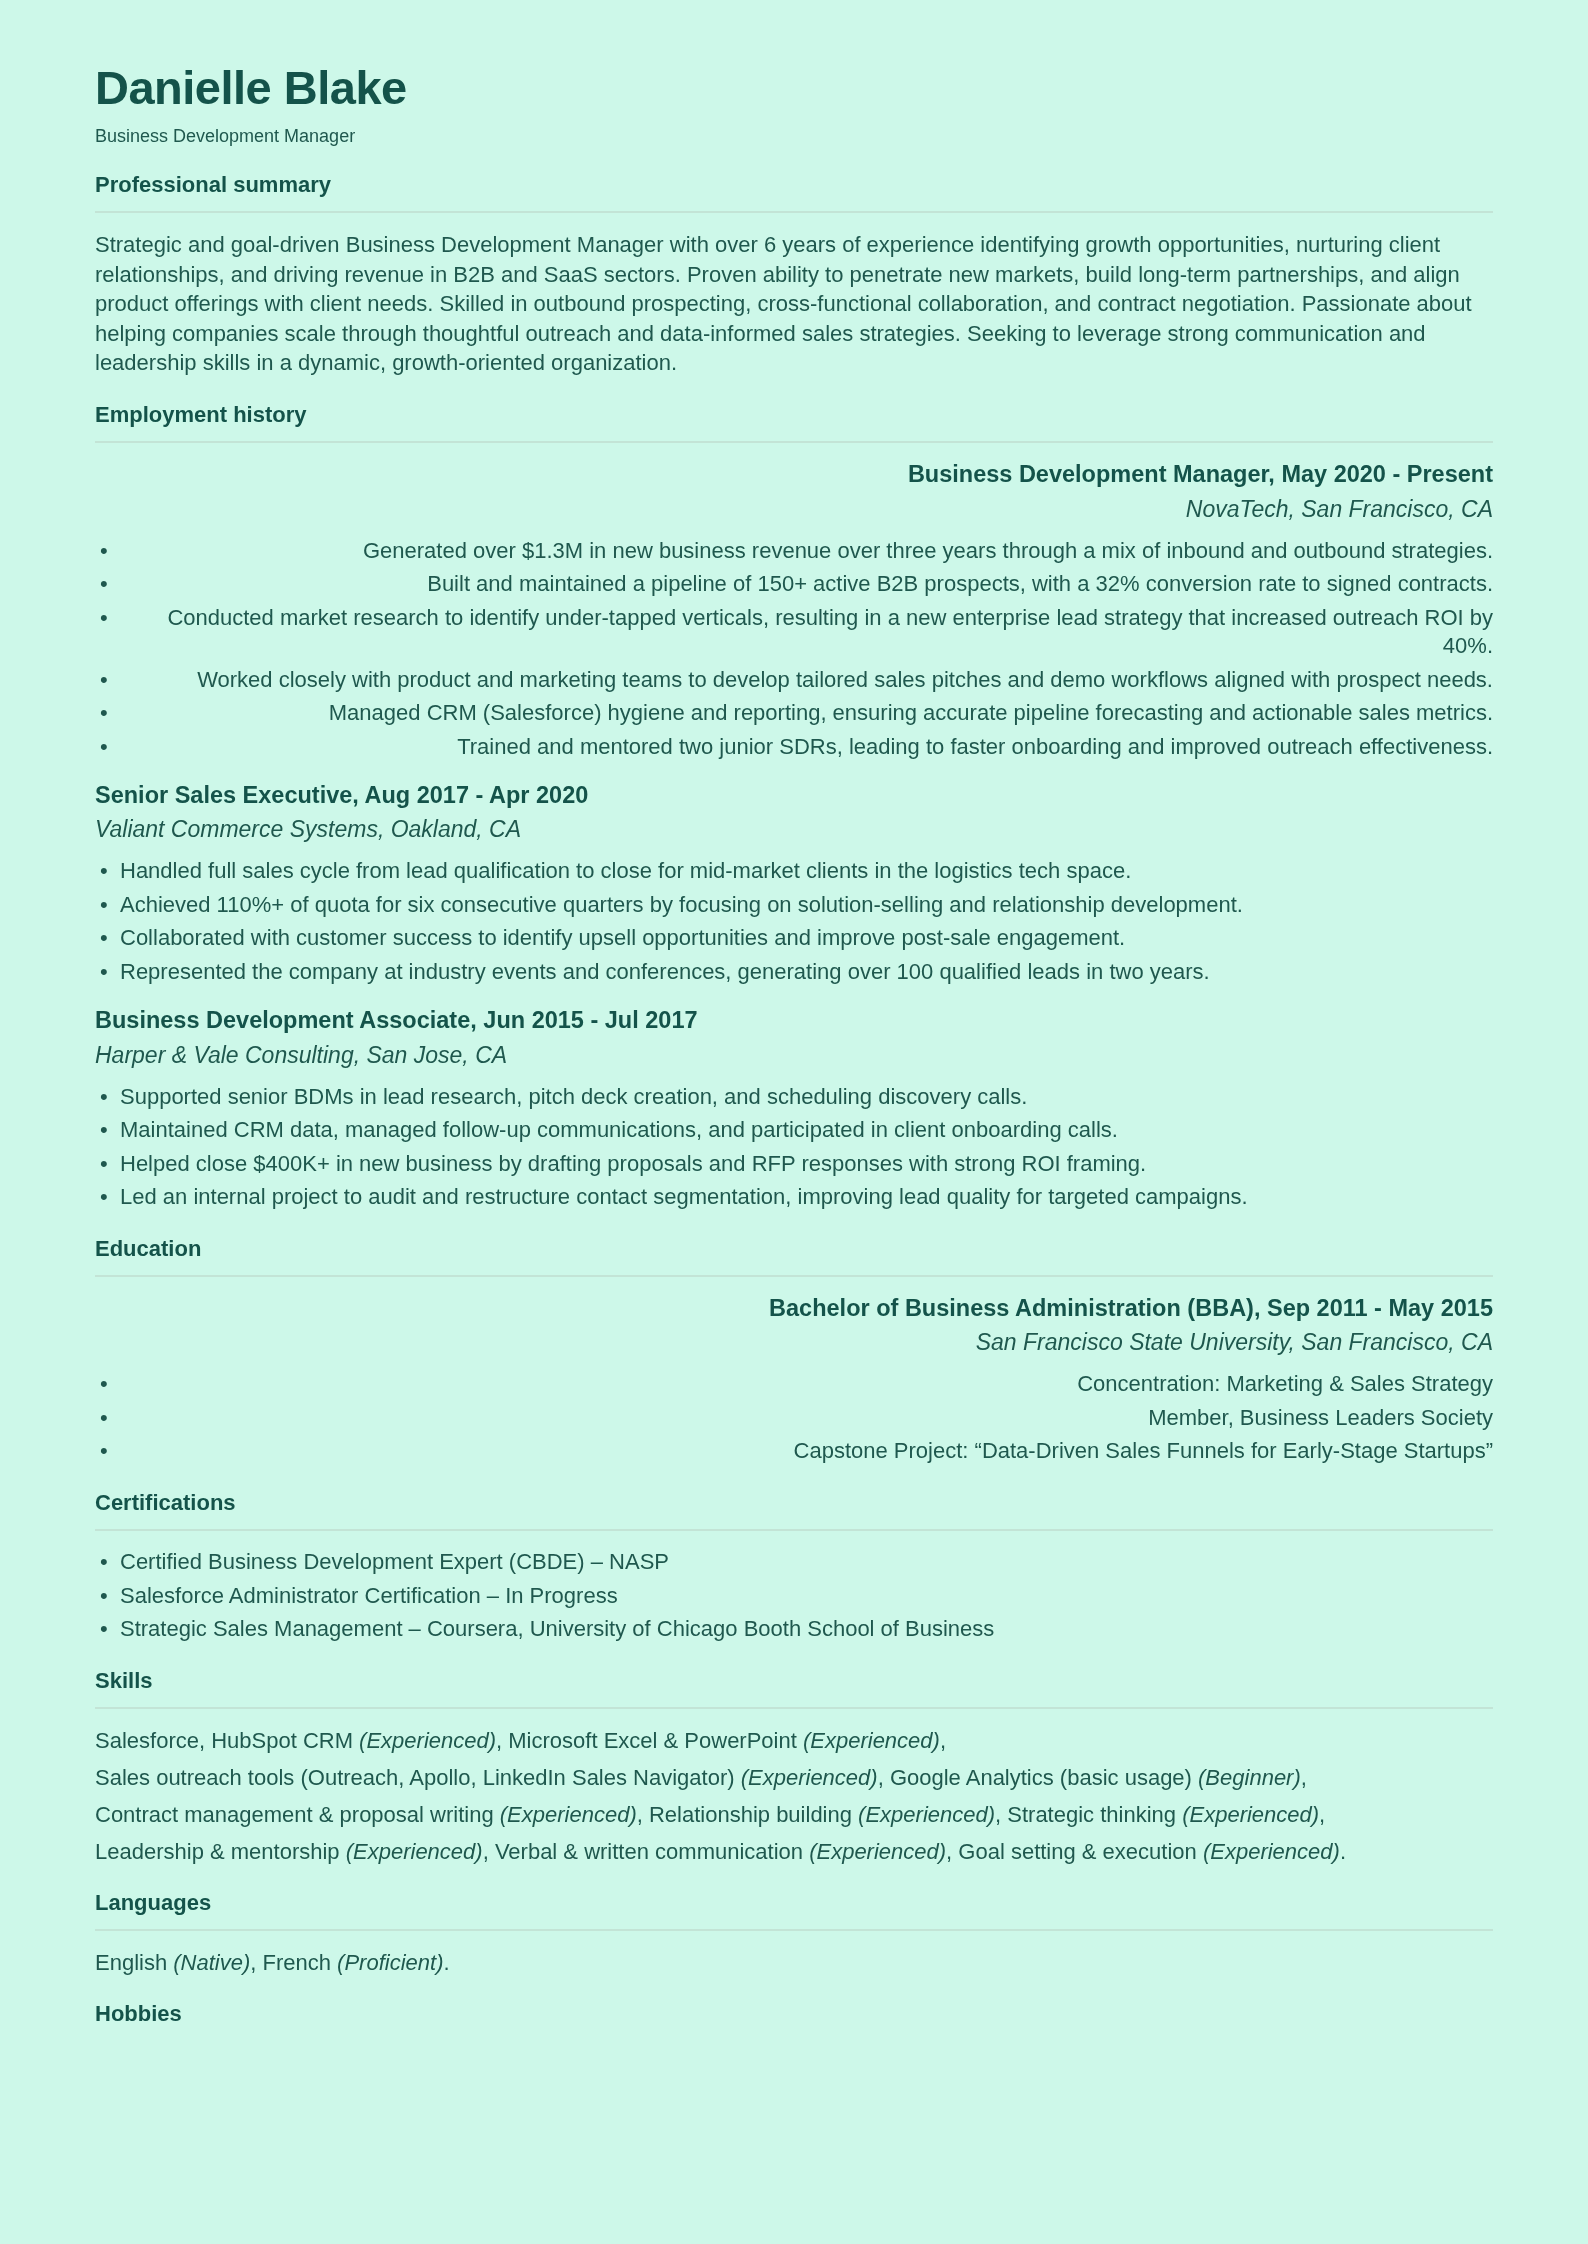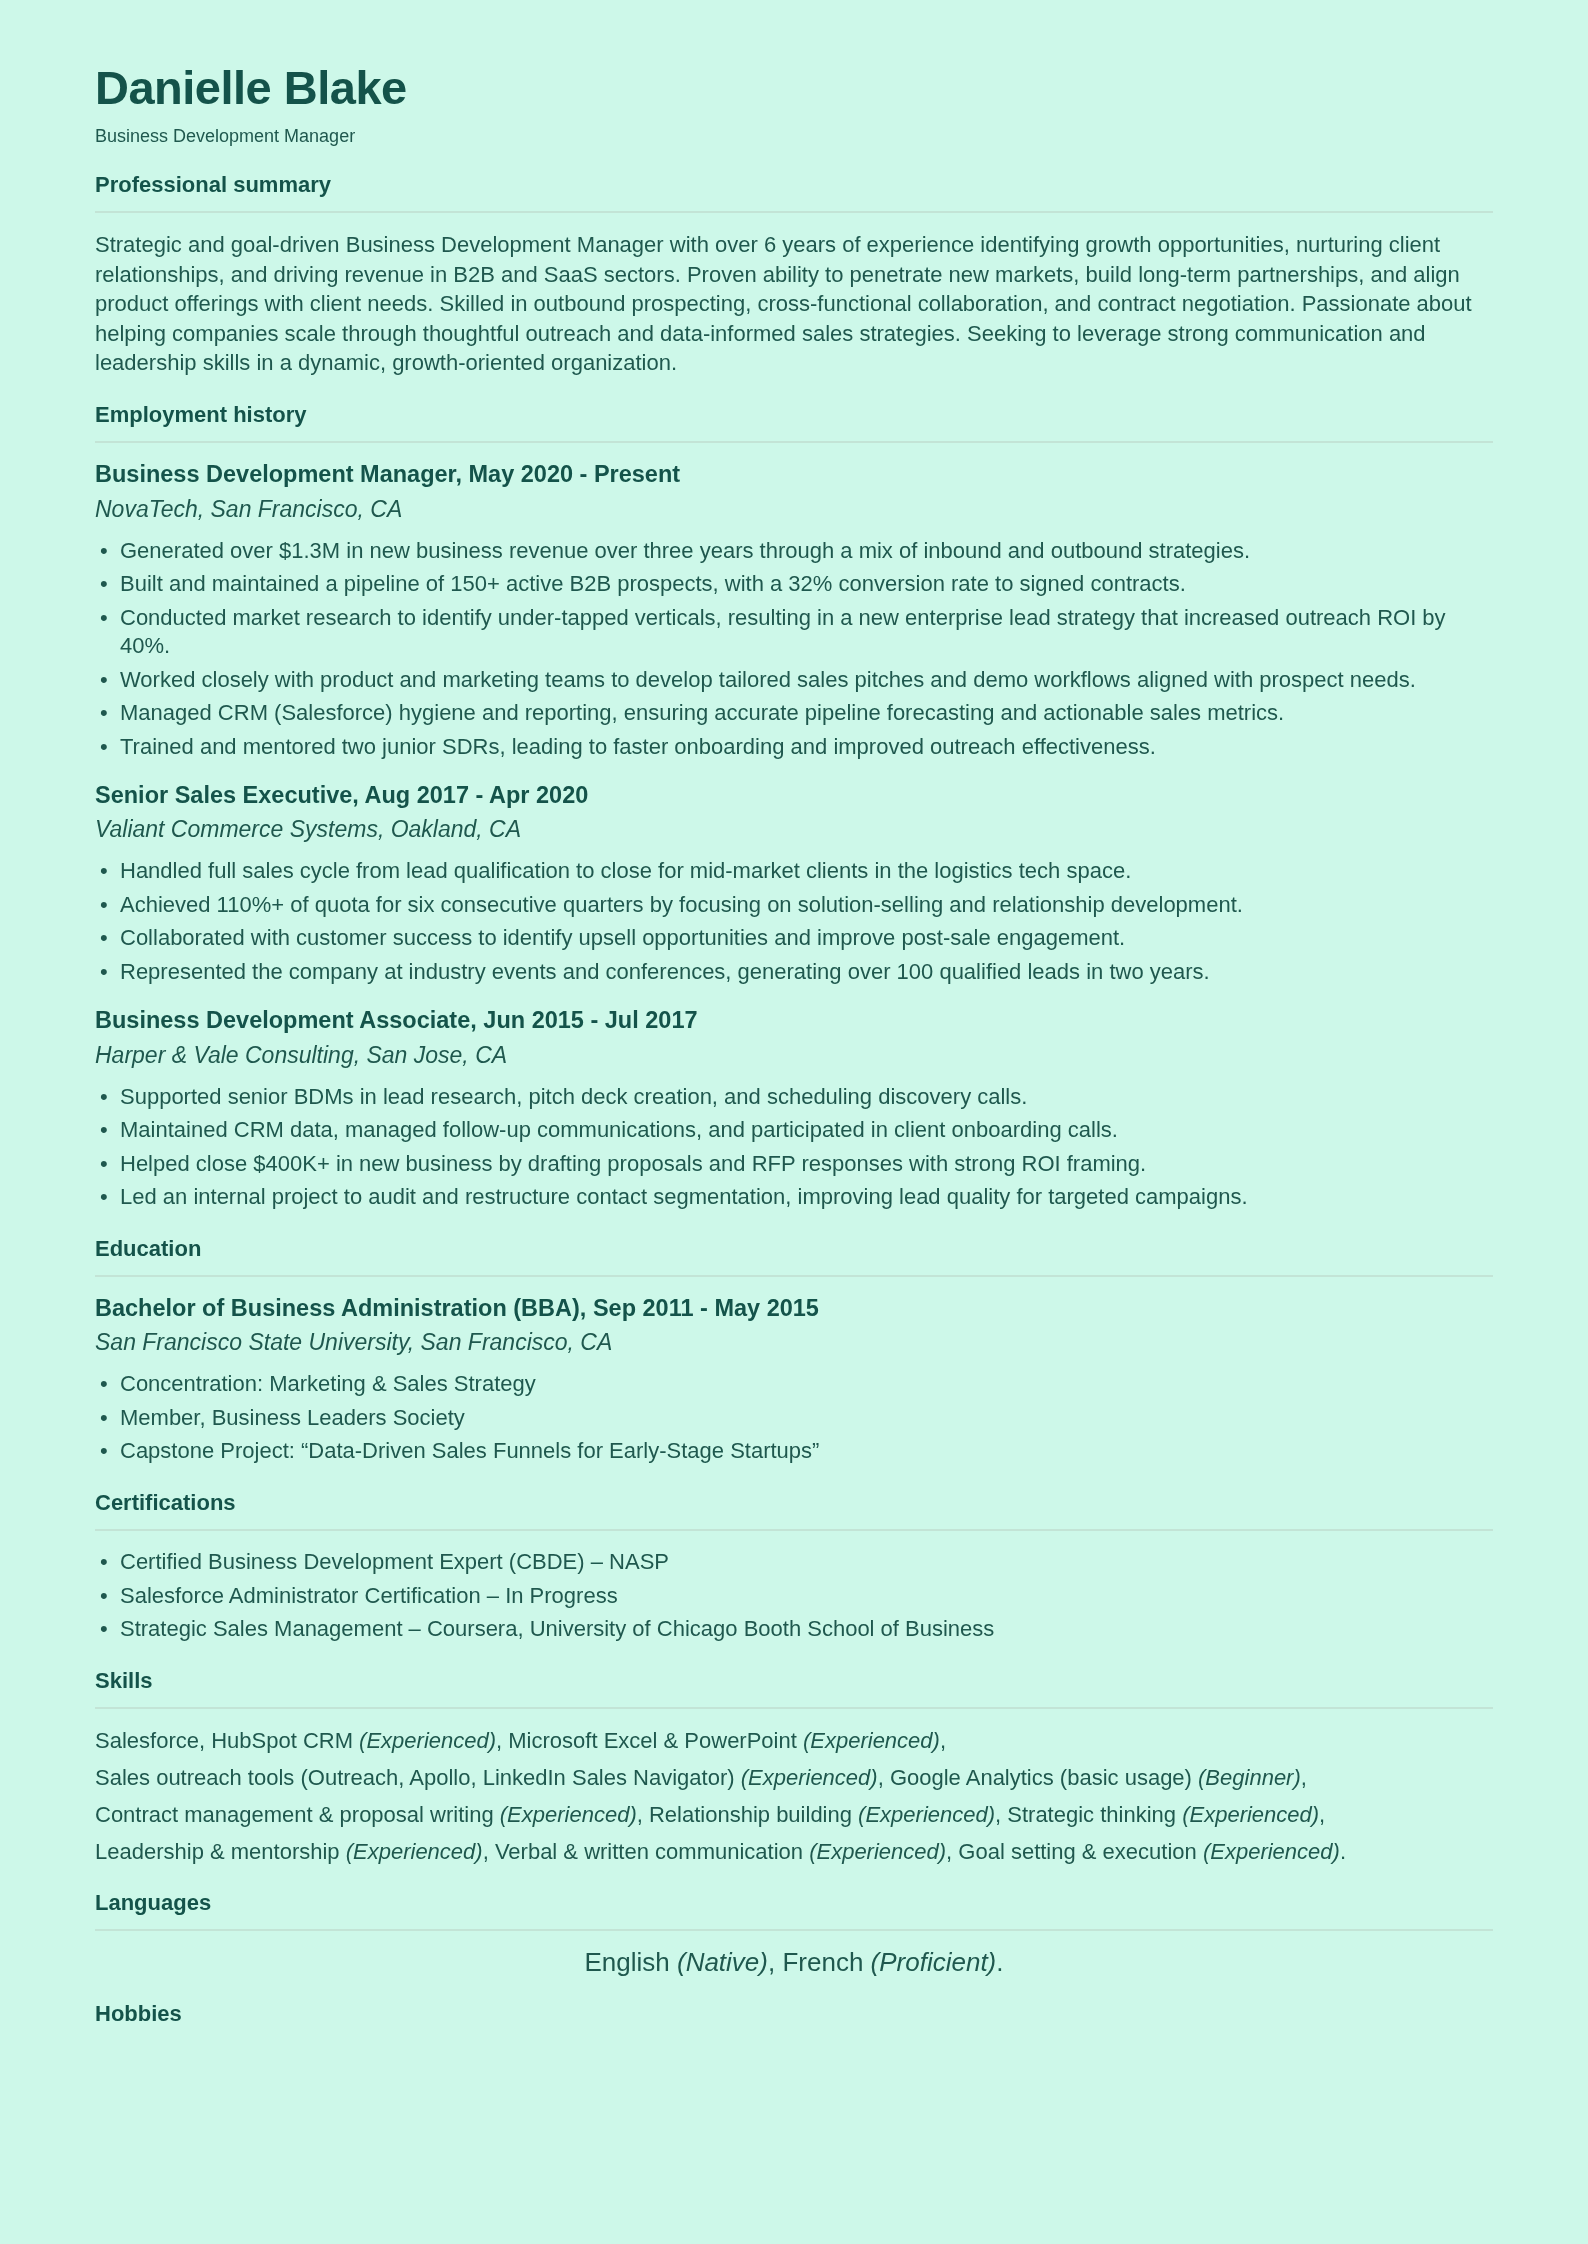--- a/index.html
+++ b/index.html
@@ -36,41 +36,41 @@
     color: var(--heading-color);
     margin: 24px 0 0;
     line-height: 1.2;
     font-weight: bold;
   }
   .rule { height: 2px; background: var(--divider-color); margin: 13px 0 17px; }
 
   .para { font-size: 22px; line-height: 29.5px; margin: 0; }
 
   .entry { margin-top: 20px; }
-  .rule + .entry { margin-top: 16px; }
+  .rule + .entry { margin-top: 16px; text-align: right; }
   h3 {
     font-size: 23.5px;
     margin: 0;
     color: var(--heading-color);
     line-height: 1.25;
     font-weight: bold;
   }
   .company { font-size: 23px; font-style: italic; margin: 5px 0 0; line-height: 1.3; }
 
   ul.bullets { list-style: none; margin: 12px 0 0; padding: 0; font-size: 22px; }
   ul.bullets li {
     position: relative;
     padding-left: 25px;
     line-height: 28.5px;
     margin-bottom: 5px;
   }
   ul.bullets li::before { content: "\2022"; position: absolute; left: 5px; }
 
   .skill-line { font-size: 22px; line-height: 29px; margin: 0 0 8px; }
-  .inline-line { font-size: 26px; line-height: 29px; margin: 0; text-align: center; }
+  .inline-line { font-size: 22px; line-height: 29px; margin: 0; }
   .it { font-style: italic; }
 </style>
 </head>
 <body>
 
 <div class="page">
 
   <header>
     <h1>Danielle Blake</h1>
     <p class="subtitle">Business Development Manager</p>

